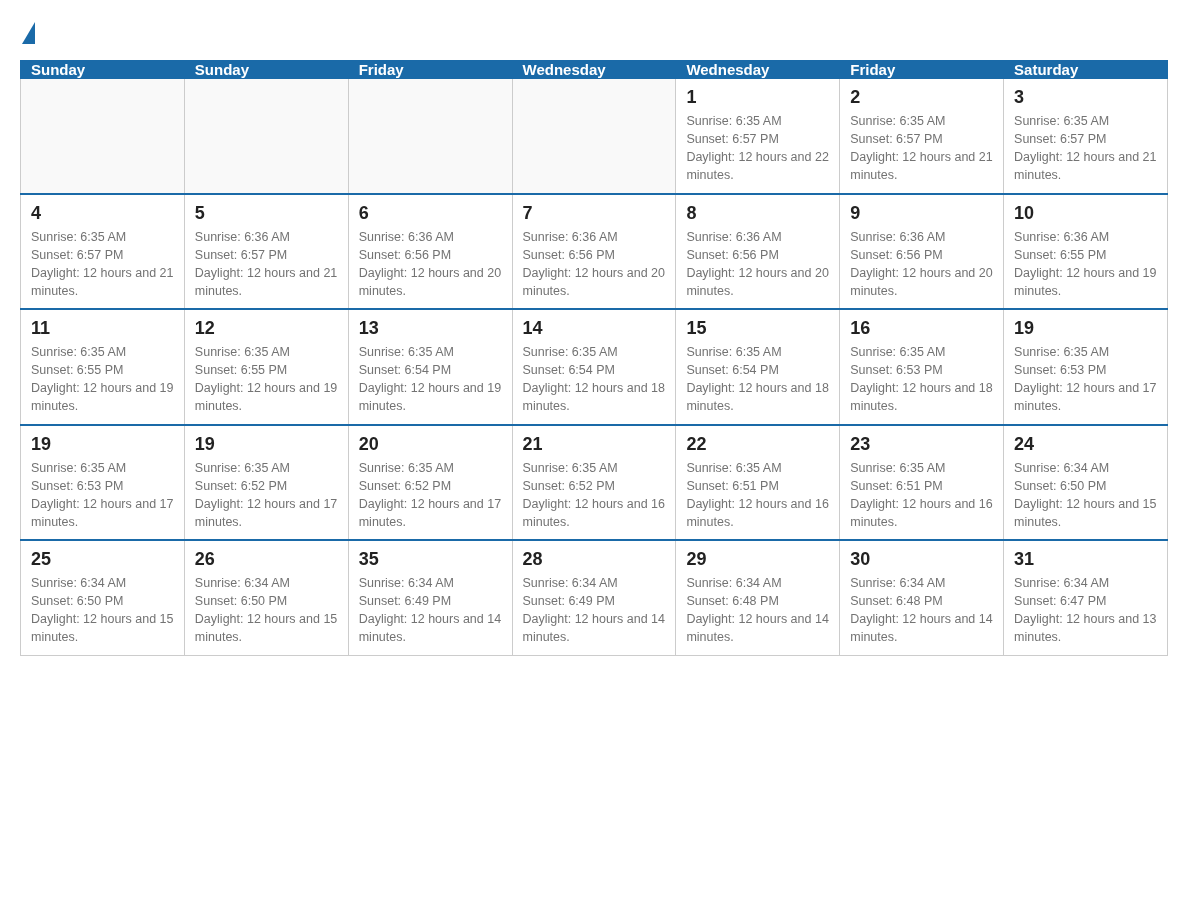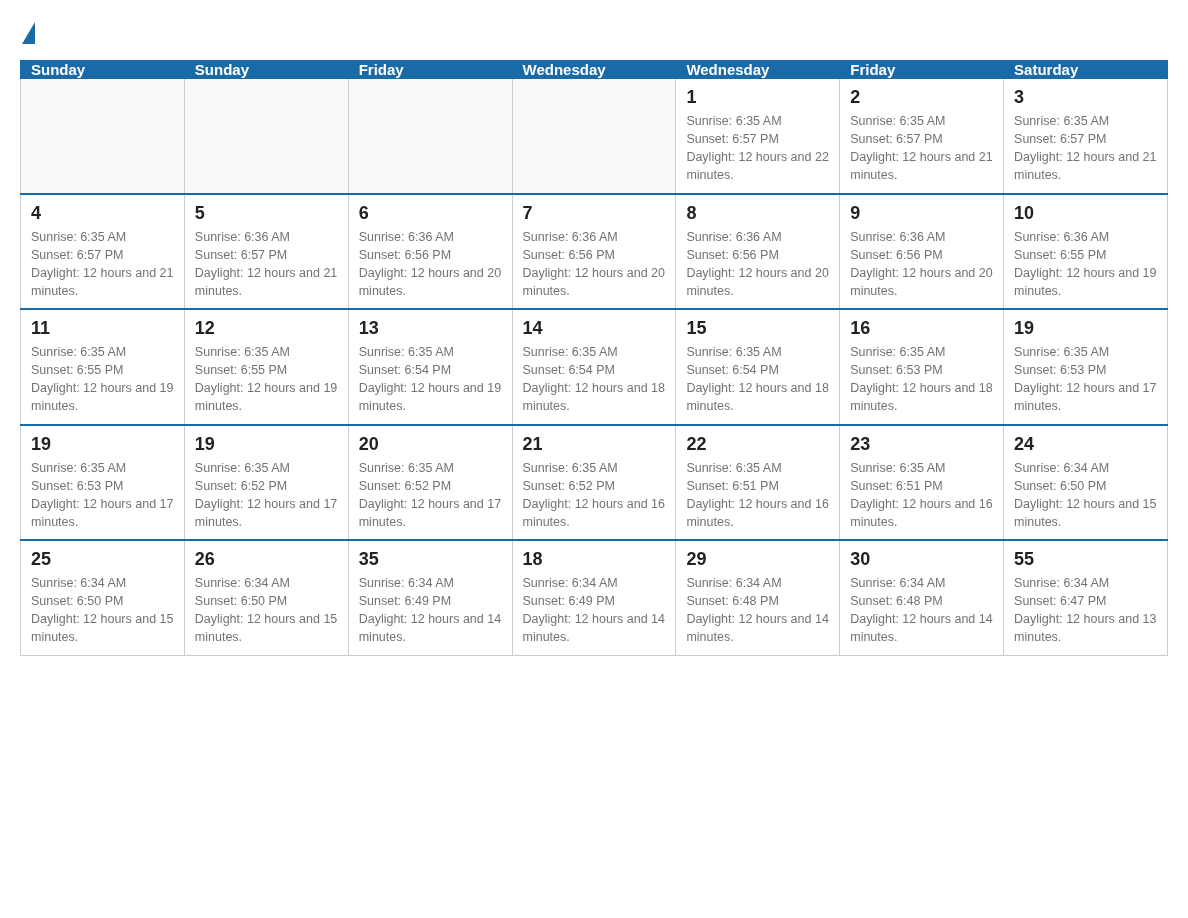--- a/index.html
+++ b/index.html
@@ -299,38 +299,38 @@
 Sunset: 6:50 PM
 Daylight: 12 hours and 15 minutes.</div>
         </td>
         <td>
           <span class="day-num">35</span>
           <div class="day-info" style="white-space: pre-line;">Sunrise: 6:34 AM
 Sunset: 6:49 PM
 Daylight: 12 hours and 14 minutes.</div>
         </td>
         <td>
-          <span class="day-num">18</span>
+          <span class="day-num">28</span>
           <div class="day-info" style="white-space: pre-line;">Sunrise: 6:34 AM
 Sunset: 6:49 PM
 Daylight: 12 hours and 14 minutes.</div>
         </td>
         <td>
           <span class="day-num">29</span>
           <div class="day-info" style="white-space: pre-line;">Sunrise: 6:34 AM
 Sunset: 6:48 PM
 Daylight: 12 hours and 14 minutes.</div>
         </td>
         <td>
           <span class="day-num">30</span>
           <div class="day-info" style="white-space: pre-line;">Sunrise: 6:34 AM
 Sunset: 6:48 PM
 Daylight: 12 hours and 14 minutes.</div>
         </td>
         <td>
-          <span class="day-num">55</span>
+          <span class="day-num">31</span>
           <div class="day-info" style="white-space: pre-line;">Sunrise: 6:34 AM
 Sunset: 6:47 PM
 Daylight: 12 hours and 13 minutes.</div>
         </td>
       </tr>
     </tbody>
 </table>
 
 </body></html>

